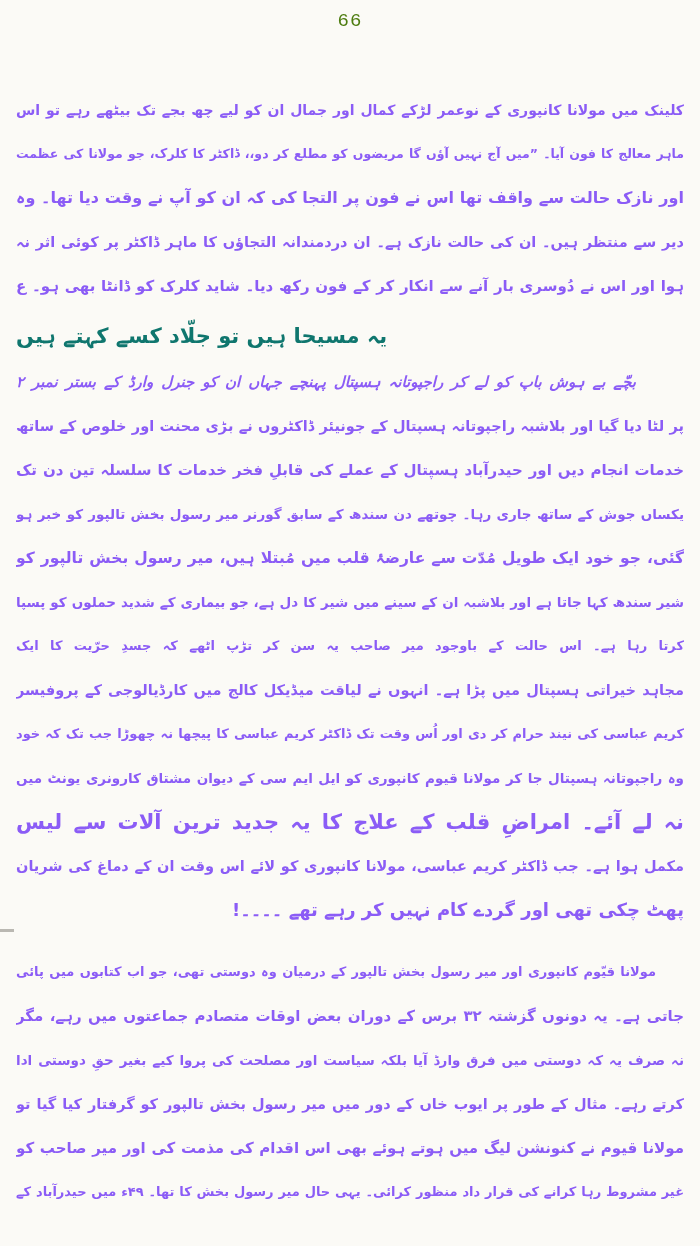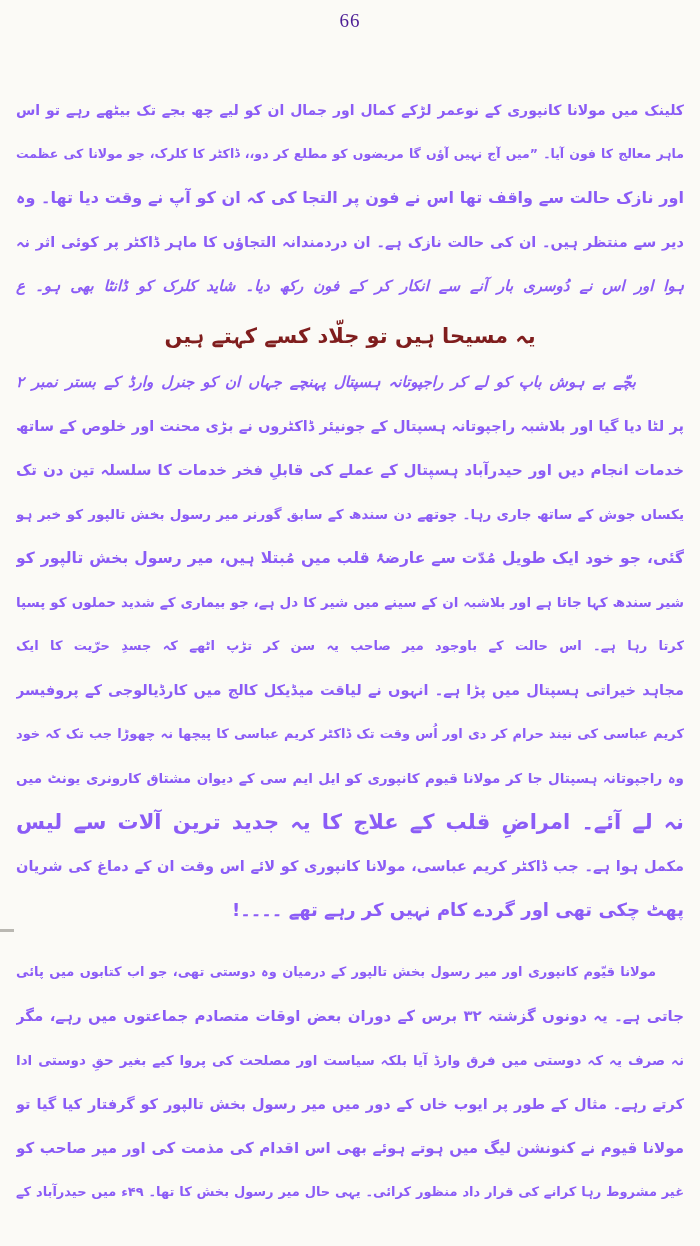--- a/index.html
+++ b/index.html
@@ -8,24 +8,24 @@
       width: 700px;
       height: 1246px;
       background: #fbfaf6;
       overflow: hidden;
       font-family: "DejaVu Sans", sans-serif;
       box-sizing: border-box;
     }
     .page-number {
       padding-top: 10px;
       text-align: center;
-      font-family: Liberation Serif, serif;
+      font-family: Liberation Mono, monospace;
       font-size: 19px;
       letter-spacing: 1px;
-      color: #4c1d95;
+      color: #4d7c0f;
     }
     .content {
       padding: 0 16px;
     }
     .para { margin: 0; }
     .para-1 { margin-top: 56px; }
     .para-3 { margin-top: 18px; }
     .line {
       direction: rtl;
       height: 44px;
@@ -38,24 +38,24 @@
       overflow: hidden;
     }
     .line.indent-lg { padding-right: 48px; }
     .line.indent-sm { padding-right: 28px; }
     .line.partial { text-align: right; text-align-last: right; }
     .verse-heading {
       direction: rtl;
       margin-top: 4px;
       height: 48px;
       line-height: 48px;
-      text-align: center;
+      text-align: left;
       font-size: 21px;
       font-weight: 700;
-      color: #7f1d1d;
+      color: #0f766e;
       overflow: hidden;
     }
     .artifact-dash {
       position: absolute;
       left: 0;
       top: 929px;
       width: 14px;
       height: 3px;
       background: #8f8c86;
       opacity: 0.6;
@@ -68,21 +68,21 @@
 
   <div class="page-number">66</div>
 
   <div class="content">
 
     <div class="para para-1">
       <div class="line" style="font-size: 14px;">کلینک میں مولانا کانپوری کے نوعمر لڑکے کمال اور جمال ان کو لیے چھ بجے تک بیٹھے رہے تو اس</div>
       <div class="line" style="font-size: 12.5px;">ماہر معالج کا فون آیا۔ ”میں آج نہیں آؤں گا مریضوں کو مطلع کر دو،، ڈاکٹر کا کلرک، جو مولانا کی عظمت</div>
       <div class="line" style="font-size: 16px;">اور نازک حالت سے واقف تھا اس نے فون پر التجا کی کہ ان کو آپ نے وقت دیا تھا۔ وہ</div>
       <div class="line" style="font-size: 14.5px;">دیر سے منتظر ہیں۔ ان کی حالت نازک ہے۔ ان دردمندانہ التجاؤں کا ماہر ڈاکٹر پر کوئی اثر نہ</div>
-      <div class="line" style="font-size: 15px; font-style: italic;">ہوا اور اس نے دُوسری بار آنے سے انکار کر کے فون رکھ دیا۔ شاید کلرک کو ڈانٹا بھی ہو۔ ع</div>
+      <div class="line" style="font-size: 15px;">ہوا اور اس نے دُوسری بار آنے سے انکار کر کے فون رکھ دیا۔ شاید کلرک کو ڈانٹا بھی ہو۔ ع</div>
     </div>
 
     <div class="verse-heading">یہ مسیحا ہیں تو جلّاد کسے کہتے ہیں</div>
 
     <div class="para para-2">
       <div class="line indent-lg" style="font-size: 15px; font-style: italic;">بچّے بے ہوش باپ کو لے کر راجپوتانہ ہسپتال پہنچے جہاں ان کو جنرل وارڈ کے بستر نمبر ۲</div>
       <div class="line" style="font-size: 14.5px;">پر لٹا دیا گیا اور بلاشبہ راجپوتانہ ہسپتال کے جونیئر ڈاکٹروں نے بڑی محنت اور خلوص کے ساتھ</div>
       <div class="line" style="font-size: 15px;">خدمات انجام دیں اور حیدرآباد ہسپتال کے عملے کی قابلِ فخر خدمات کا سلسلہ تین دن تک</div>
       <div class="line" style="font-size: 13.5px;">یکساں جوش کے ساتھ جاری رہا۔ چوتھے دن سندھ کے سابق گورنر میر رسول بخش تالپور کو خبر ہو</div>
       <div class="line" style="font-size: 15.5px;">گئی، جو خود ایک طویل مُدّت سے عارضۂ قلب میں مُبتلا ہیں، میر رسول بخش تالپور کو</div>

